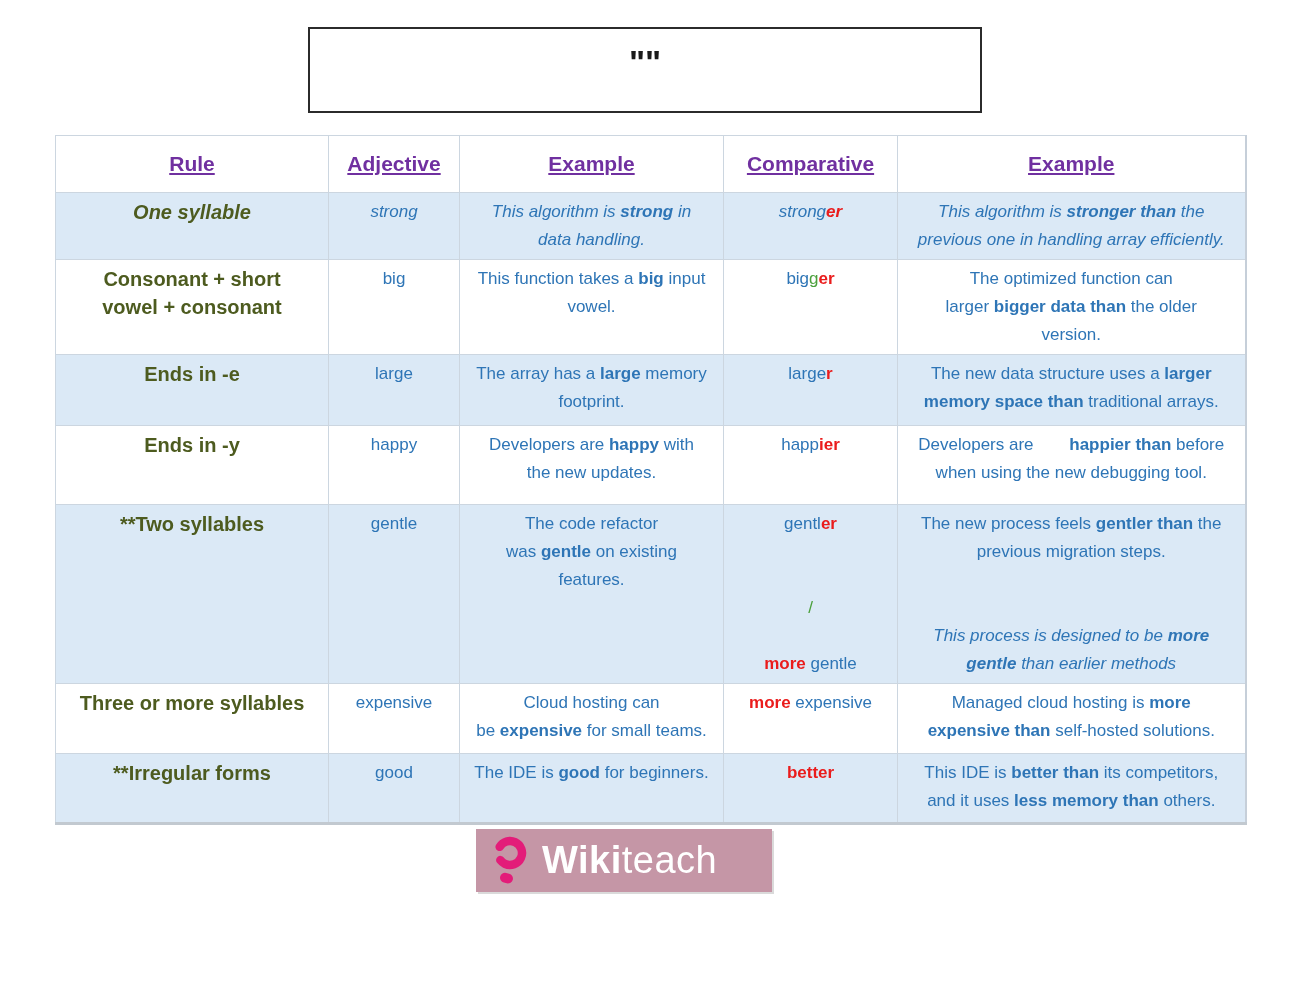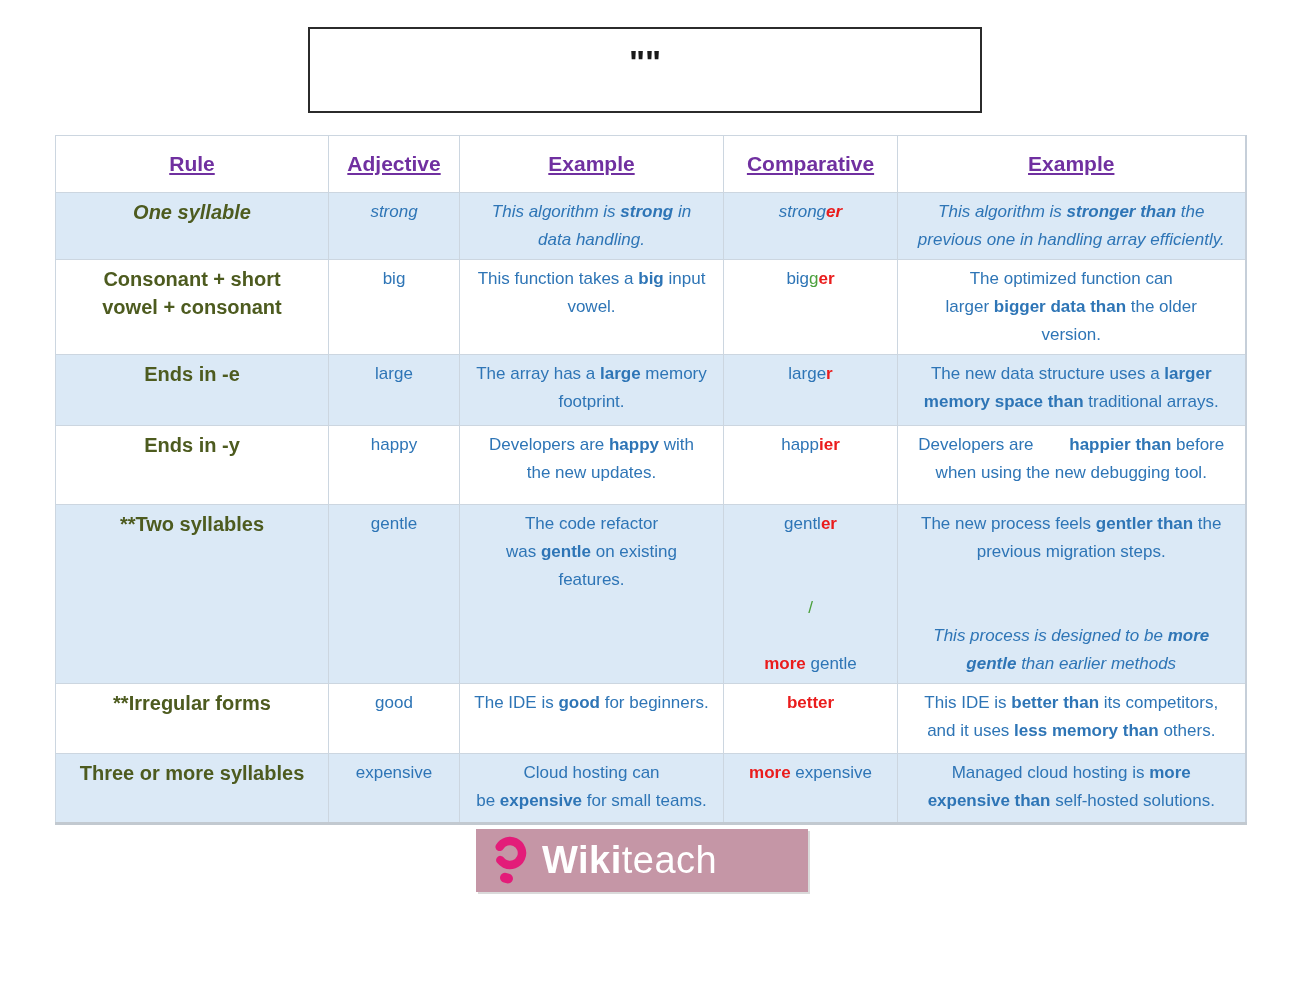--- a/index.html
+++ b/index.html
@@ -48,21 +48,21 @@
   tbody tr:nth-child(6) td{height:70px;}
   tbody tr:nth-child(7) td{height:70px;}
   td.col-rule{
     color:var(--rule);font-size:20px;font-weight:700;padding-top:8px;
   }
   td.col-adjective, td.col-example, td.col-comparative, td.col-comparative_example{
     color:var(--blue);font-size:17px;
   }
   
   .logo{
-    position:absolute;left:476px;top:829px;width:332px;height:63px;
+    position:absolute;left:476px;top:829px;width:296px;height:63px;
     background:var(--logo_bg);display:flex;align-items:center;
     padding-left:14px;box-sizing:border-box;
     box-shadow:2px 2px 0 rgba(150,150,150,.35);
   }
   .logo .bulb{color:var(--logo_pink);display:inline-flex;margin-right:12px;}
   .logo .brand{font-size:38px;color:#ffffff;letter-spacing:.5px;white-space:nowrap;}
   .logo .brand .bold{font-weight:700;}
   .logo .brand .light{font-weight:400;}
 </style>
 </head>
@@ -120,32 +120,32 @@
         <td class="col-comparative_example"><span>Developers are </span><span style="font-weight: 700; margin-left: 31px;">happier than</span><span> before</span><br><span>when using the new debugging tool.</span></td>
       </tr>
       <tr>
         <td class="col-rule"><span>**Two syllables</span></td>
         <td class="col-adjective"><span>gentle</span></td>
         <td class="col-example"><span>The code refactor</span><br><span>was </span><span style="font-weight: 700;">gentle</span><span> on existing</span><br><span>features.</span></td>
         <td class="col-comparative"><span>gentl</span><span style="color: rgb(234, 28, 28); font-weight: 700;">er</span><br><br><br><span style="color: rgb(75, 160, 60);">/</span><br><br><span style="color: rgb(234, 28, 28); font-weight: 700;">more</span><span> gentle</span></td>
         <td class="col-comparative_example"><span>The new process feels </span><span style="font-weight: 700;">gentler than</span><span> the</span><br><span>previous migration steps.</span><br><br><br><span style="font-style: italic;">This process is designed to be </span><span style="font-weight: 700; font-style: italic;">more</span><br><span style="font-weight: 700; font-style: italic;">gentle</span><span style="font-style: italic;"> than earlier methods</span></td>
       </tr>
       <tr>
+        <td class="col-rule"><span>Three or more syllables</span></td>
+        <td class="col-adjective"><span>expensive</span></td>
+        <td class="col-example"><span>Cloud hosting can</span><br><span>be </span><span style="font-weight: 700;">expensive</span><span> for small teams.</span></td>
+        <td class="col-comparative"><span style="color: rgb(234, 28, 28); font-weight: 700;">more</span><span> expensive</span></td>
+        <td class="col-comparative_example"><span>Managed cloud hosting is </span><span style="font-weight: 700;">more</span><br><span style="font-weight: 700;">expensive than</span><span> self-hosted solutions.</span></td>
+      </tr>
+      <tr>
         <td class="col-rule"><span>**Irregular forms</span></td>
         <td class="col-adjective"><span>good</span></td>
         <td class="col-example"><span>The IDE is </span><span style="font-weight: 700;">good</span><span> for beginners.</span></td>
         <td class="col-comparative"><span style="color: rgb(234, 28, 28); font-weight: 700;">better</span></td>
         <td class="col-comparative_example"><span>This IDE is </span><span style="font-weight: 700;">better than</span><span> its competitors,</span><br><span>and it uses </span><span style="font-weight: 700;">less memory than</span><span> others.</span></td>
-      </tr>
-      <tr>
-        <td class="col-rule"><span>Three or more syllables</span></td>
-        <td class="col-adjective"><span>expensive</span></td>
-        <td class="col-example"><span>Cloud hosting can</span><br><span>be </span><span style="font-weight: 700;">expensive</span><span> for small teams.</span></td>
-        <td class="col-comparative"><span style="color: rgb(234, 28, 28); font-weight: 700;">more</span><span> expensive</span></td>
-        <td class="col-comparative_example"><span>Managed cloud hosting is </span><span style="font-weight: 700;">more</span><br><span style="font-weight: 700;">expensive than</span><span> self-hosted solutions.</span></td>
       </tr>
     </tbody>
 </table>
 
 <div class="logo">
   <span class="bulb">
     <svg width="40" height="52" viewBox="0 0 40 52" aria-hidden="true">
       <circle cx="20" cy="18" r="12" fill="none" stroke="currentColor" stroke-width="8.5" stroke-dasharray="62 14" stroke-dashoffset="-20" stroke-linecap="round" transform="rotate(115 20 18)"></circle>
       <rect x="10" y="38" width="13" height="10" rx="5" fill="currentColor" transform="rotate(14 16 43)"></rect>
     </svg>

